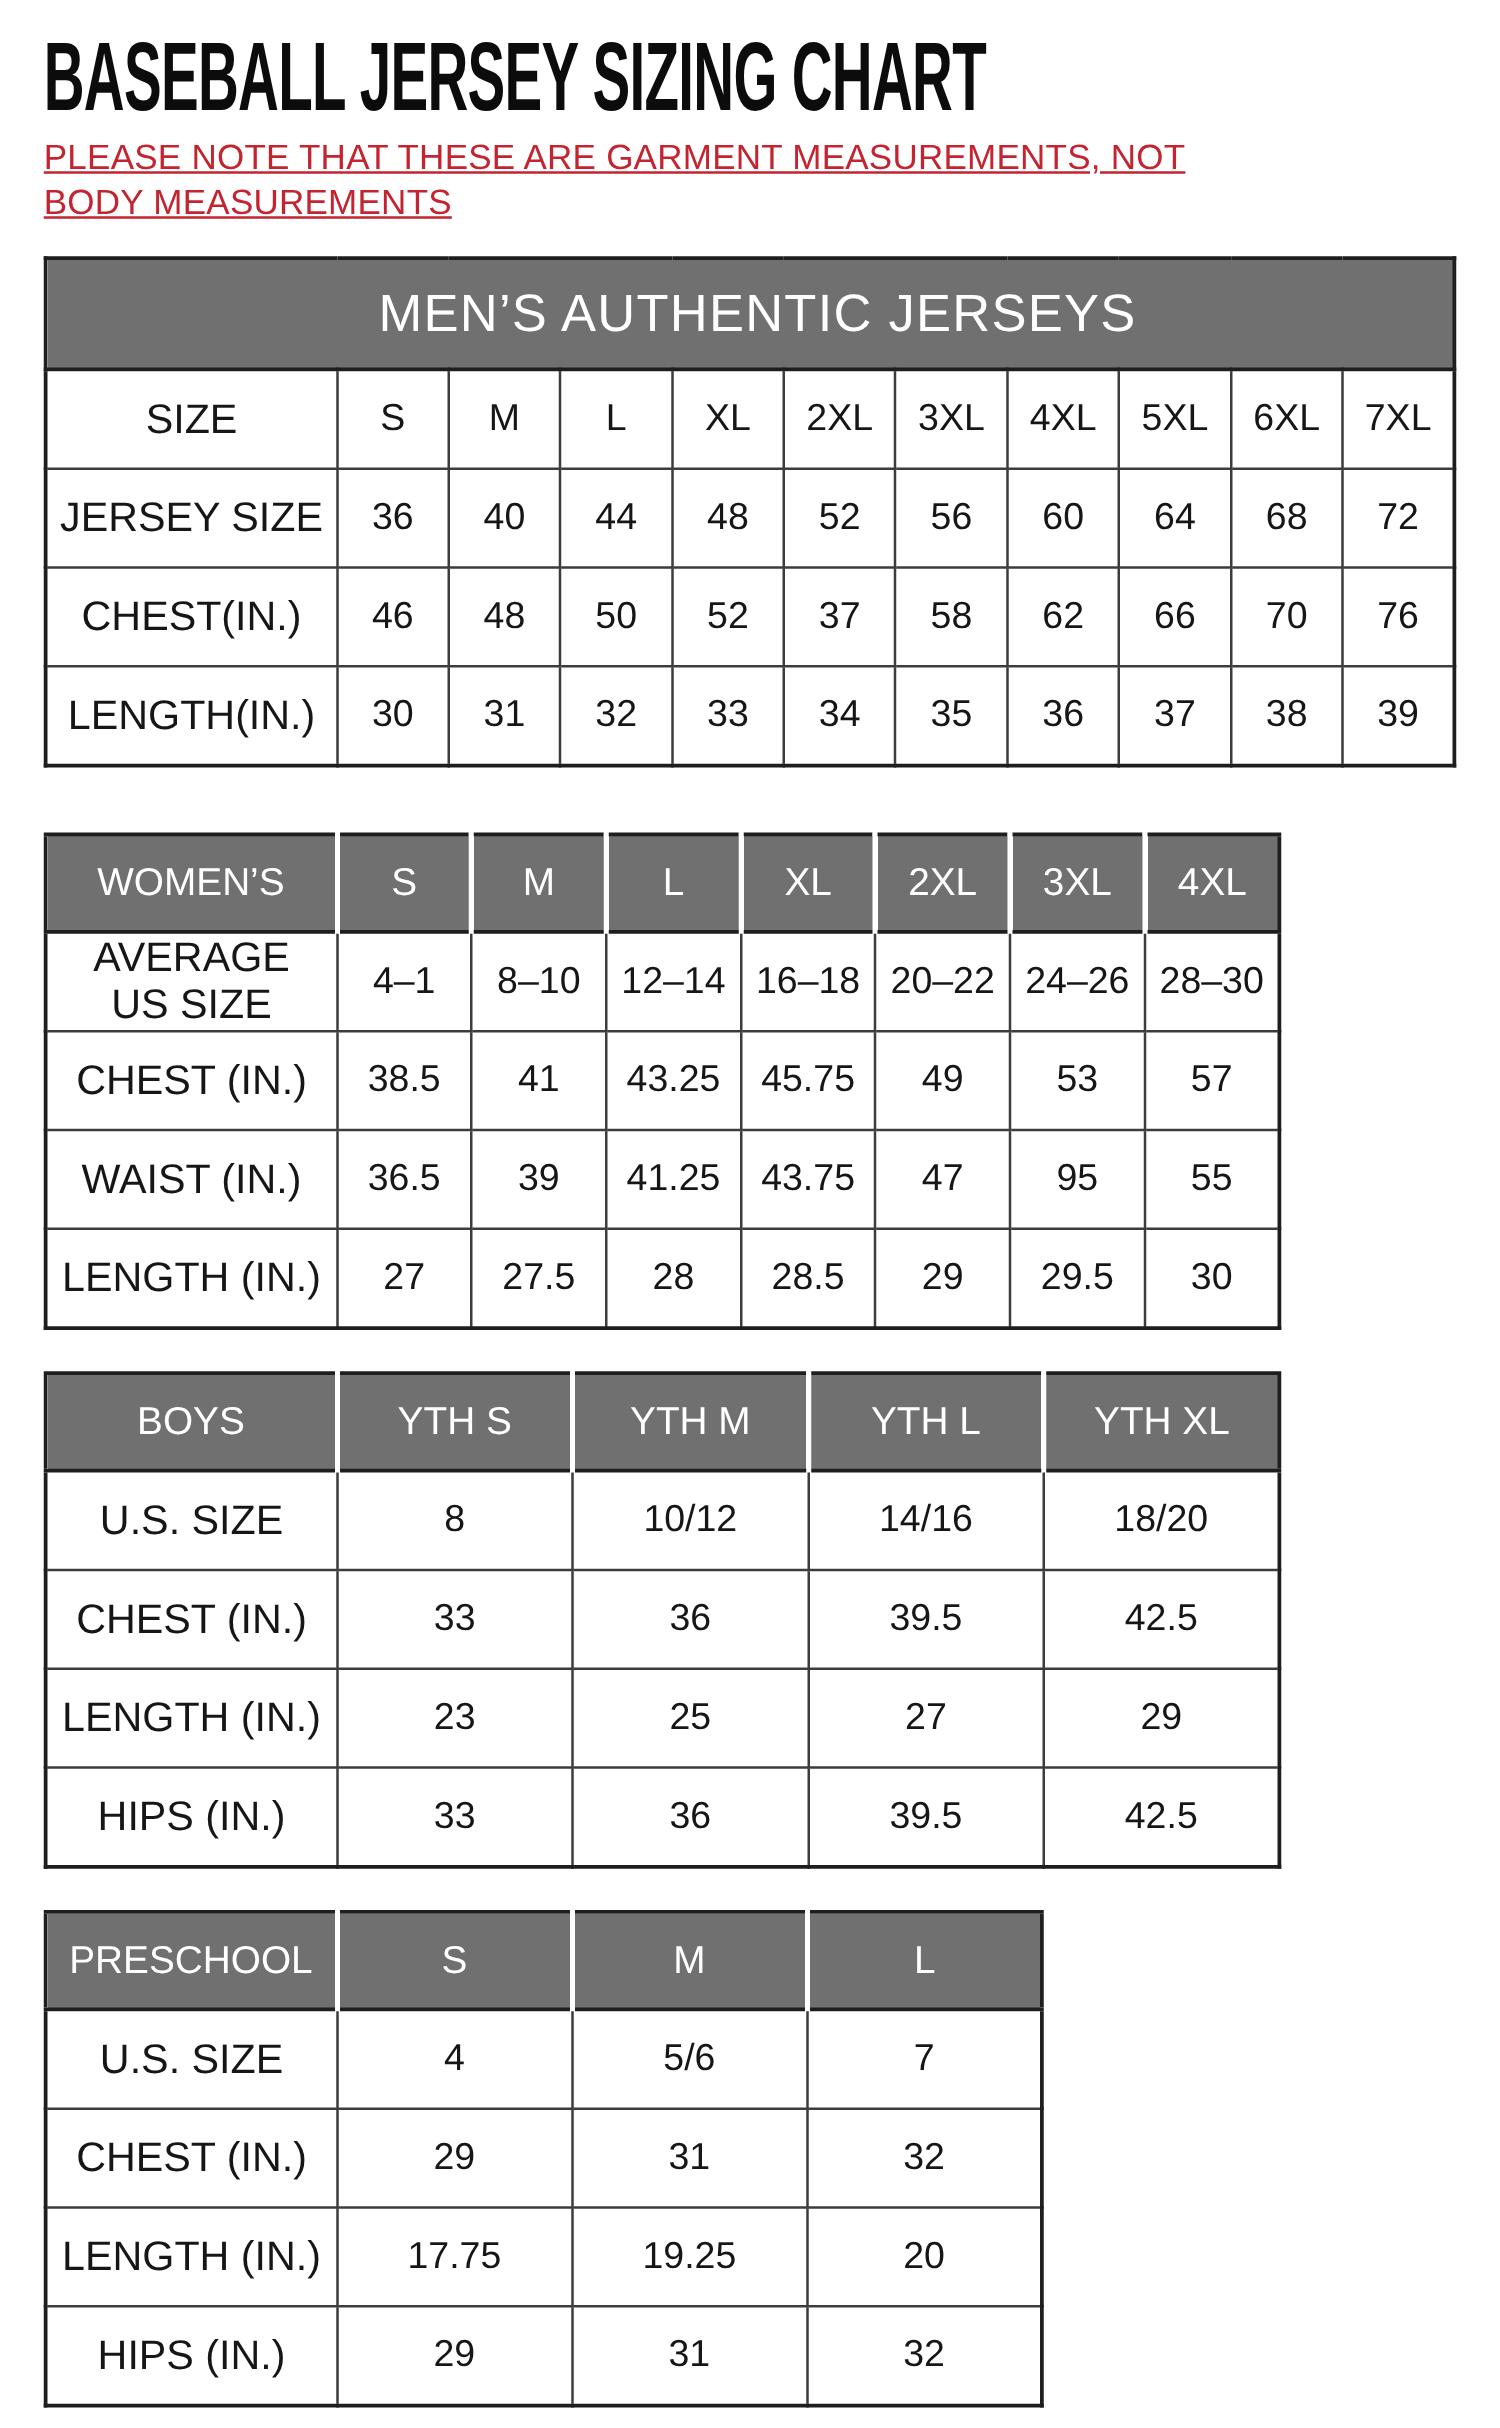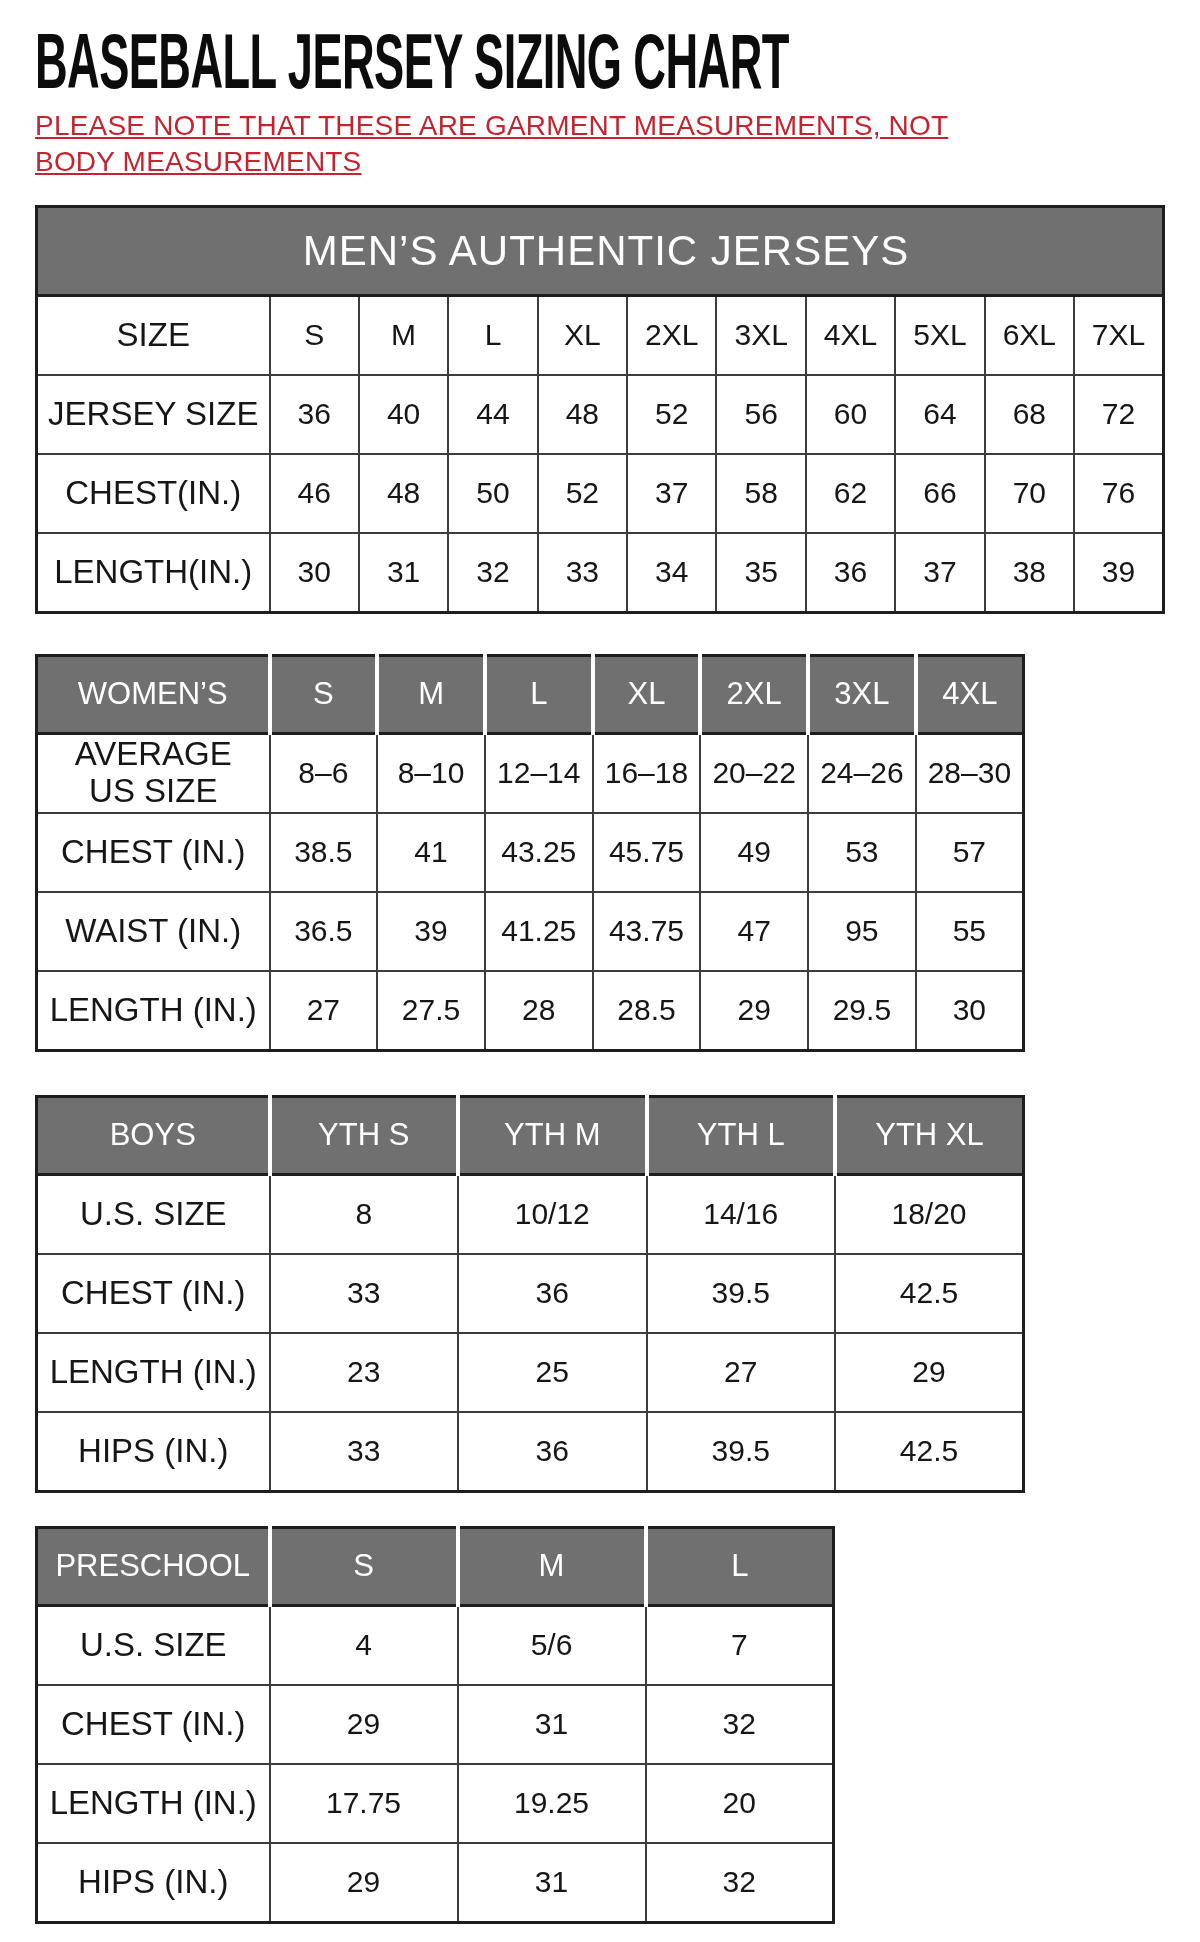--- a/index.html
+++ b/index.html
@@ -23,22 +23,22 @@
     color:#c42430;
     font-size:28px; line-height:1.3;
     max-width:930px; letter-spacing:0.2px;text-decoration:underline;
   }
 
   table.sizing-table {
     border-collapse:collapse; table-layout:fixed;
     border:3px solid #1e1e1e;
   }
   table.mens      { width:1130px; margin-top:24px; }
-  table.womens    { width:990px;  margin-top:40px; }
-  table.boys      { width:990px;  margin-top:43px; }
+  table.womens    { width:990px;  margin-top:52px; }
+  table.boys      { width:990px;  margin-top:33px; }
   table.preschool { width:800px;  margin-top:33px;padding-left:32px; }
   col.c-label { width:233px; }
 
   td {
     border:2px solid #3c3c3c;
     text-align:center; vertical-align:middle;
     font-size:30px; color:#161616;
     height:77px; padding:0 4px;
     overflow:hidden;
   }
@@ -148,21 +148,21 @@
       <td>M</td>
       <td>L</td>
       <td>XL</td>
       <td>2XL</td>
       <td>3XL</td>
       <td>4XL</td>
     </tr>
     <tr>
       <td class="label">AVERAGE
 US SIZE</td>
-      <td>8–6</td>
+      <td>4–1</td>
       <td>8–10</td>
       <td>12–14</td>
       <td>16–18</td>
       <td>20–22</td>
       <td>24–26</td>
       <td>28–30</td>
     </tr>
     <tr>
       <td class="label">CHEST (IN.)</td>
       <td>38.5</td>

